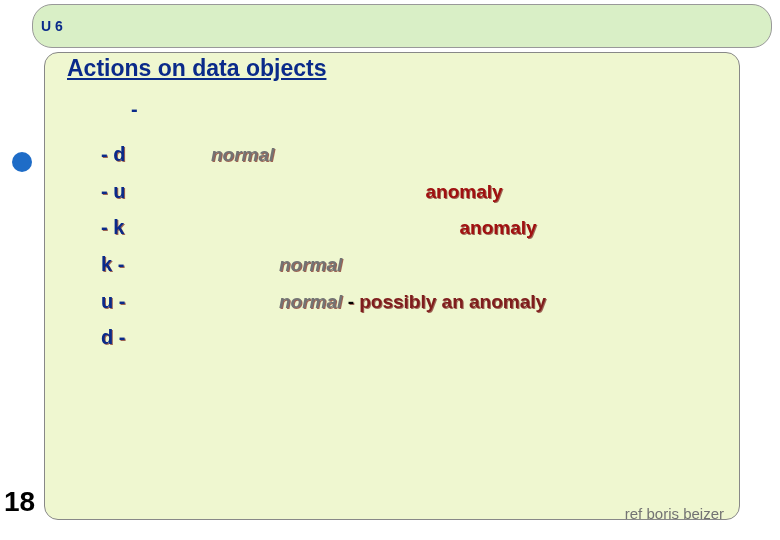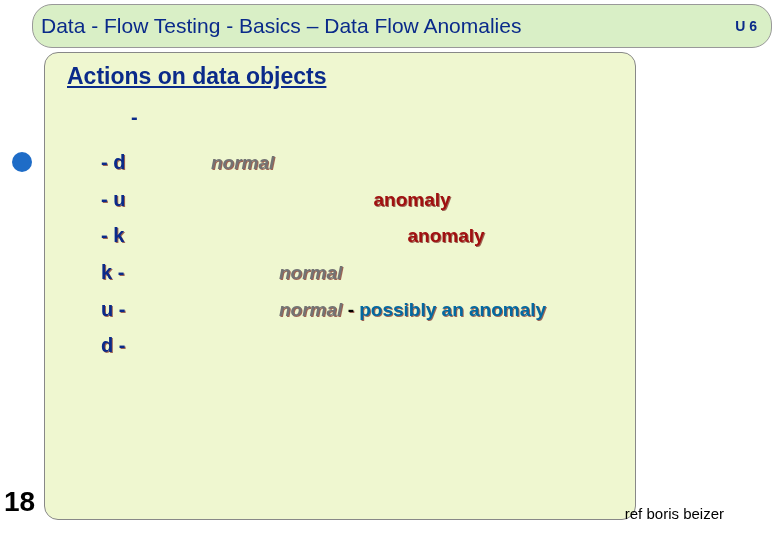--- a/index.html
+++ b/index.html
@@ -56,27 +56,27 @@
   }
   .u2 {
     color: #0a2a8a;
     font-size: 14px;
     font-weight: bold;
   }
   .panel {
     position: absolute;
     left: 44px;
     top: 52px;
-    width: 592px;
+    width: 696px;
     height: 468px;
     background: #eff7d0;
     border: 1px solid #888;
     border-radius: 14px;
     box-sizing: border-box;
-    padding: 10px 22px 4px 22px;
+    padding: 2px 22px 4px 22px;
   }
   .subtitle {
     color: #0a2a8a;
     font-size: 23px;
     font-weight: bold;
     text-decoration: underline;
     margin-bottom: 16px;
   }
   .row {
     display: flex;
@@ -101,45 +101,44 @@
   }
   .first-row .col-rest {
     padding-left: 40px;
   }
   .tsh {
     text-shadow: 1px 1px 0 rgba(100,0,0,0.6);
   }
   .navy   { color: #0a2a8a; }
   .green  { color: #737373; font-style: italic; }
   .red    { color: #a01010; text-align: center; }
-  .orange { color: #0369a1; }
+  .orange { color: #7f1d1d; }
   .gap-a { padding-left: 0px; }
   .gap-b { padding-left: 68px; }
   .footer-ref {
     position: absolute;
     right: 56px;
     bottom: 18px;
-    color: #000000;
+    color: #737373;
     font-size: 15px;
   }
   .row-block2 { margin-top: 22px; }
   .dash-sep { color: #000; font-weight: bold; }
   .two-line { display: inline-block; }
 </style>
 </head>
 <body>
 
 <div class="slide">
 
   <div class="blue-dot"></div>
 
   <div class="side-number">18</div>
 
   <div class="top-band">
-    <span class="top-title">Data - Flow Testing   -  Basics – Data Flow Anomalies</span>
     <span class="u2">U 6</span>
   </div>
 
   <div class="panel">
 
     <div class="subtitle">Actions on data objects</div>
 
     <div class="row first-row">
       <div class="col1 navy">-</div>
     </div>

